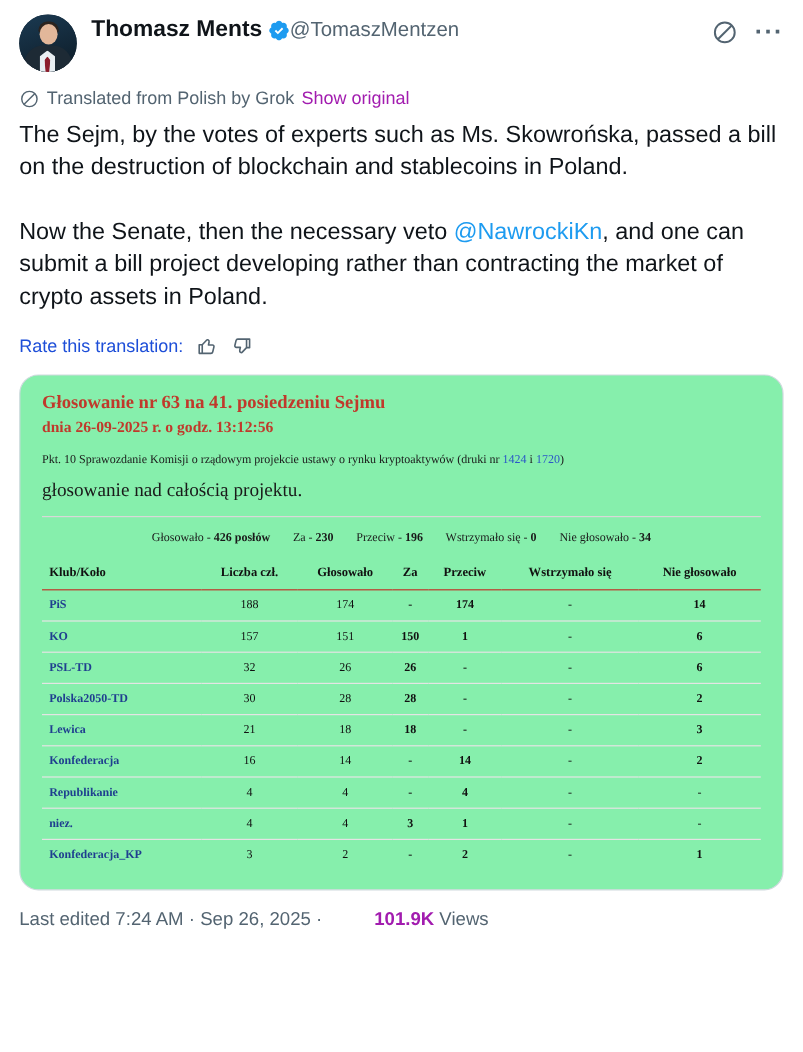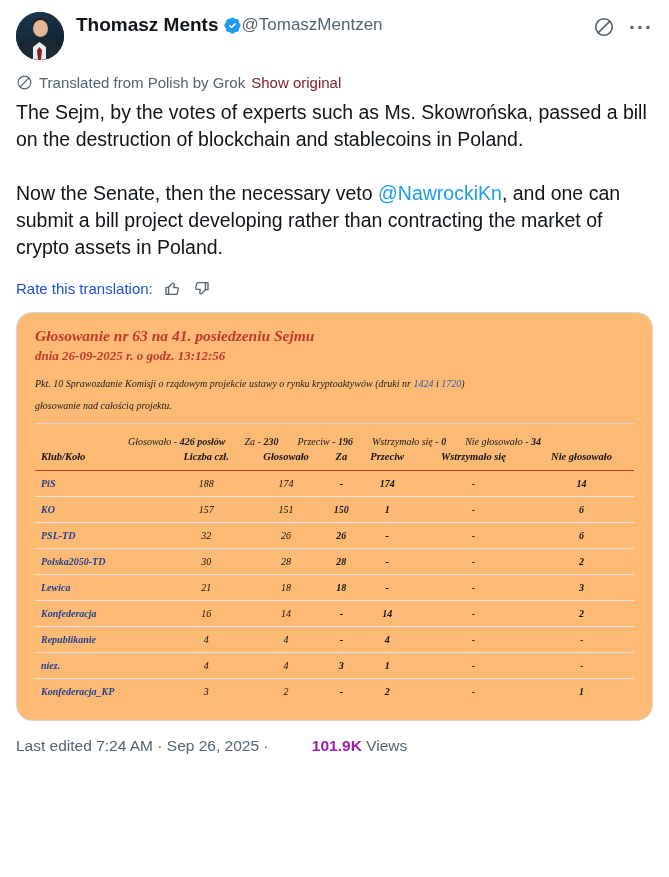--- a/index.html
+++ b/index.html
@@ -123,21 +123,21 @@
   
   .translated {
     display: flex;
     align-items: flex-start;
     gap: 6px;
     margin-top: 14px;
     font-size: 15px;
     color: #536471;
   }
   .translated .show-original {
-    color: #7f1d1d;
+    color: #a21caf;
     cursor: pointer;
   }
   
   .tweet-text {
     margin-top: 8px;
     font-size: 19.5px;
     line-height: 27px;
     color: #0f1419;
     white-space: pre-wrap;
   }
@@ -151,22 +151,21 @@
     font-size: 15px;
     color: #1d4ed8;
   }
   .rate .thumb { cursor: pointer; color: #536471; display: inline-flex; }
   
   .card {
     margin-top: 14px;
     border: 1px solid #cfd9de;
     border-radius: 16px;
     overflow: hidden;
-    background: #fdba74;
-    font-style: italic;
+    background: #86efac;
   }
   .card-inner {
     padding: 14px 18px 16px 18px;
     font-family: "Liberation Serif", serif;
   }
   .card-title {
     color: #c0392b;
     font-weight: bold;
     font-size: 15.5px;
     font-family: "Liberation Serif", serif;
@@ -179,21 +178,21 @@
     font-family: "Liberation Serif", serif;
   }
   .card-line {
     font-size: 10px;
     color: #1a1a1a;
     margin-top: 14px;
     font-family: "Liberation Serif", serif;
   }
   .card-line a { color: #2b58c7; text-decoration: none; }
   .card-line2 {
-    font-size: 10px;
+    font-size: 16px;
     color: #1a1a1a;
     margin-top: 11px;
     font-family: "Liberation Serif", serif;
   }
   .sep {
     border: none;
     border-top: 1px solid #d8d8d8;
     margin: 12px 0 0 0;
   }
   .summary {
@@ -201,20 +200,21 @@
     color: #1a1a1a;
     margin-top: 12px;
     text-align: center;
     font-family: "Liberation Serif", serif;
   }
   .summary b { font-weight: bold; }
   .summary .gap { display:inline-block; width: 14px; }
   table.votes {
     width: 100%;
     border-collapse: collapse;
+    margin-top: 14px;
     font-family: "Liberation Serif", serif;
   }
   table.votes th {
     font-size: 10.5px;
     color: #111;
     font-weight: bold;
     padding: 4px 2px 8px 2px;
     text-align: center;
     border-bottom: 1.5px solid #c0392b;
     white-space: nowrap;

